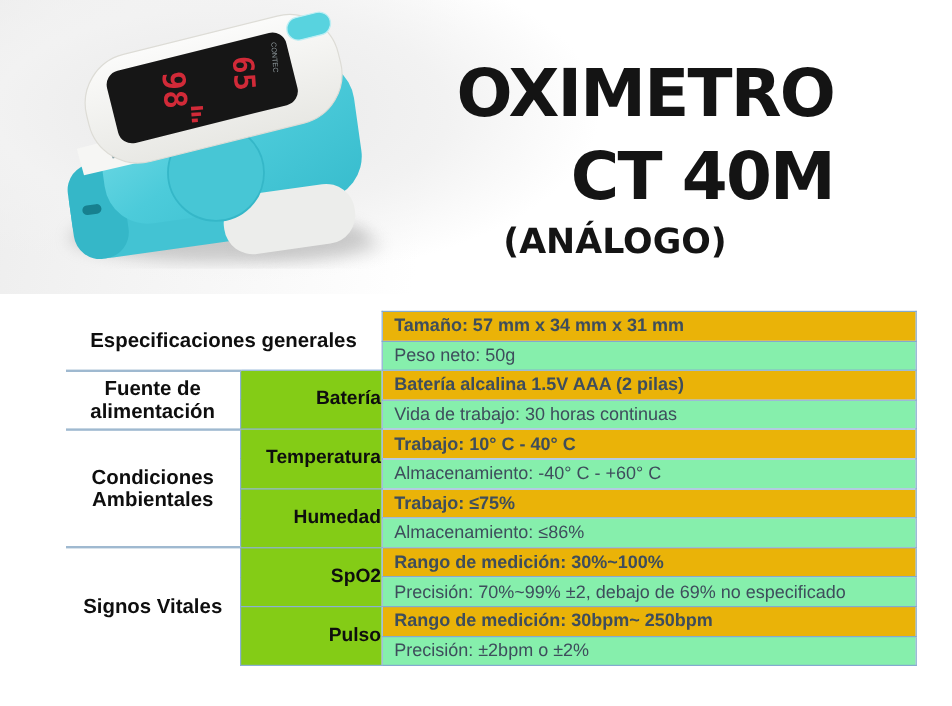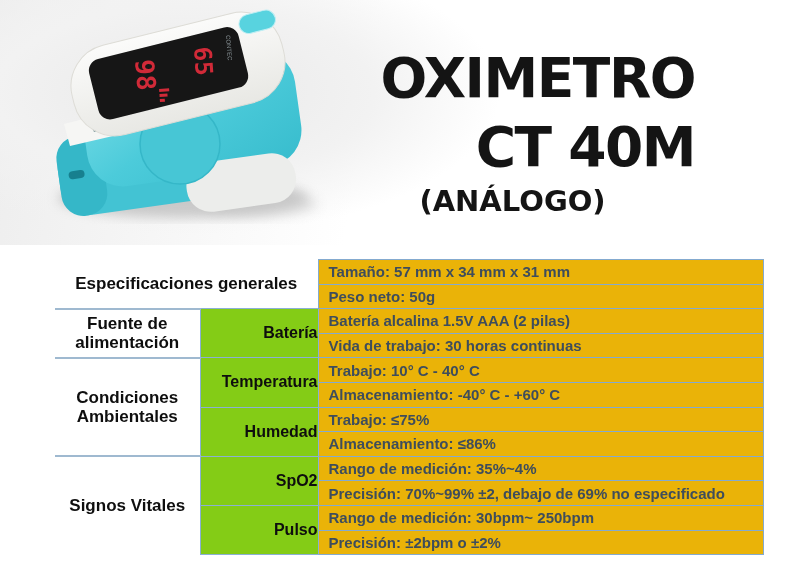--- a/index.html
+++ b/index.html
@@ -39,21 +39,21 @@
   }
   td.sub {
     background:#84cc16; font-weight:bold; font-size:16px; color:#0e0e0e;
     text-align:right; border:1.5px solid #8ab0d5;
   }
   td.val {
     font-size:15px; color:#3e4d5c; text-align:left; padding:1px 10px;
     border:1.3px solid #84aacf; white-space:nowrap; overflow:hidden;
   }
   td.val.light { background:#eab308;font-weight:bold; }
-  td.val.dark  { background:#eab308;font-weight:bold; }
+  td.val.dark  { background:#86efac; }
   td.cat.sep   { border-top:2px solid #9fb9d0; }
 </style>
 </head>
 <body>
 
 <div class="page">
 
   <div class="photo-bg"></div>
   <svg class="device-svg" viewBox="0 0 300 218">
     <defs>
@@ -150,21 +150,21 @@
         <td class="sub" rowspan="2">Humedad</td>
         <td class="val light">Trabajo: ≤75%</td>
       </tr>
       <tr>
         <td class="val dark">Almacenamiento: ≤86%</td>
       </tr>
 
       <tr>
         <td class="cat sep" rowspan="4">Signos Vitales</td>
         <td class="sub" rowspan="2">SpO2</td>
-        <td class="val light">Rango de medición: 35%~4%</td>
+        <td class="val light">Rango de medición: 30%~100%</td>
       </tr>
       <tr>
         <td class="val dark">Precisión: 70%~99% ±2, debajo de 69% no especificado</td>
       </tr>
       <tr>
         <td class="sub" rowspan="2">Pulso</td>
         <td class="val light">Rango de medición: 30bpm~ 250bpm</td>
       </tr>
       <tr>
         <td class="val dark">Precisión: ±2bpm o ±2%</td>

